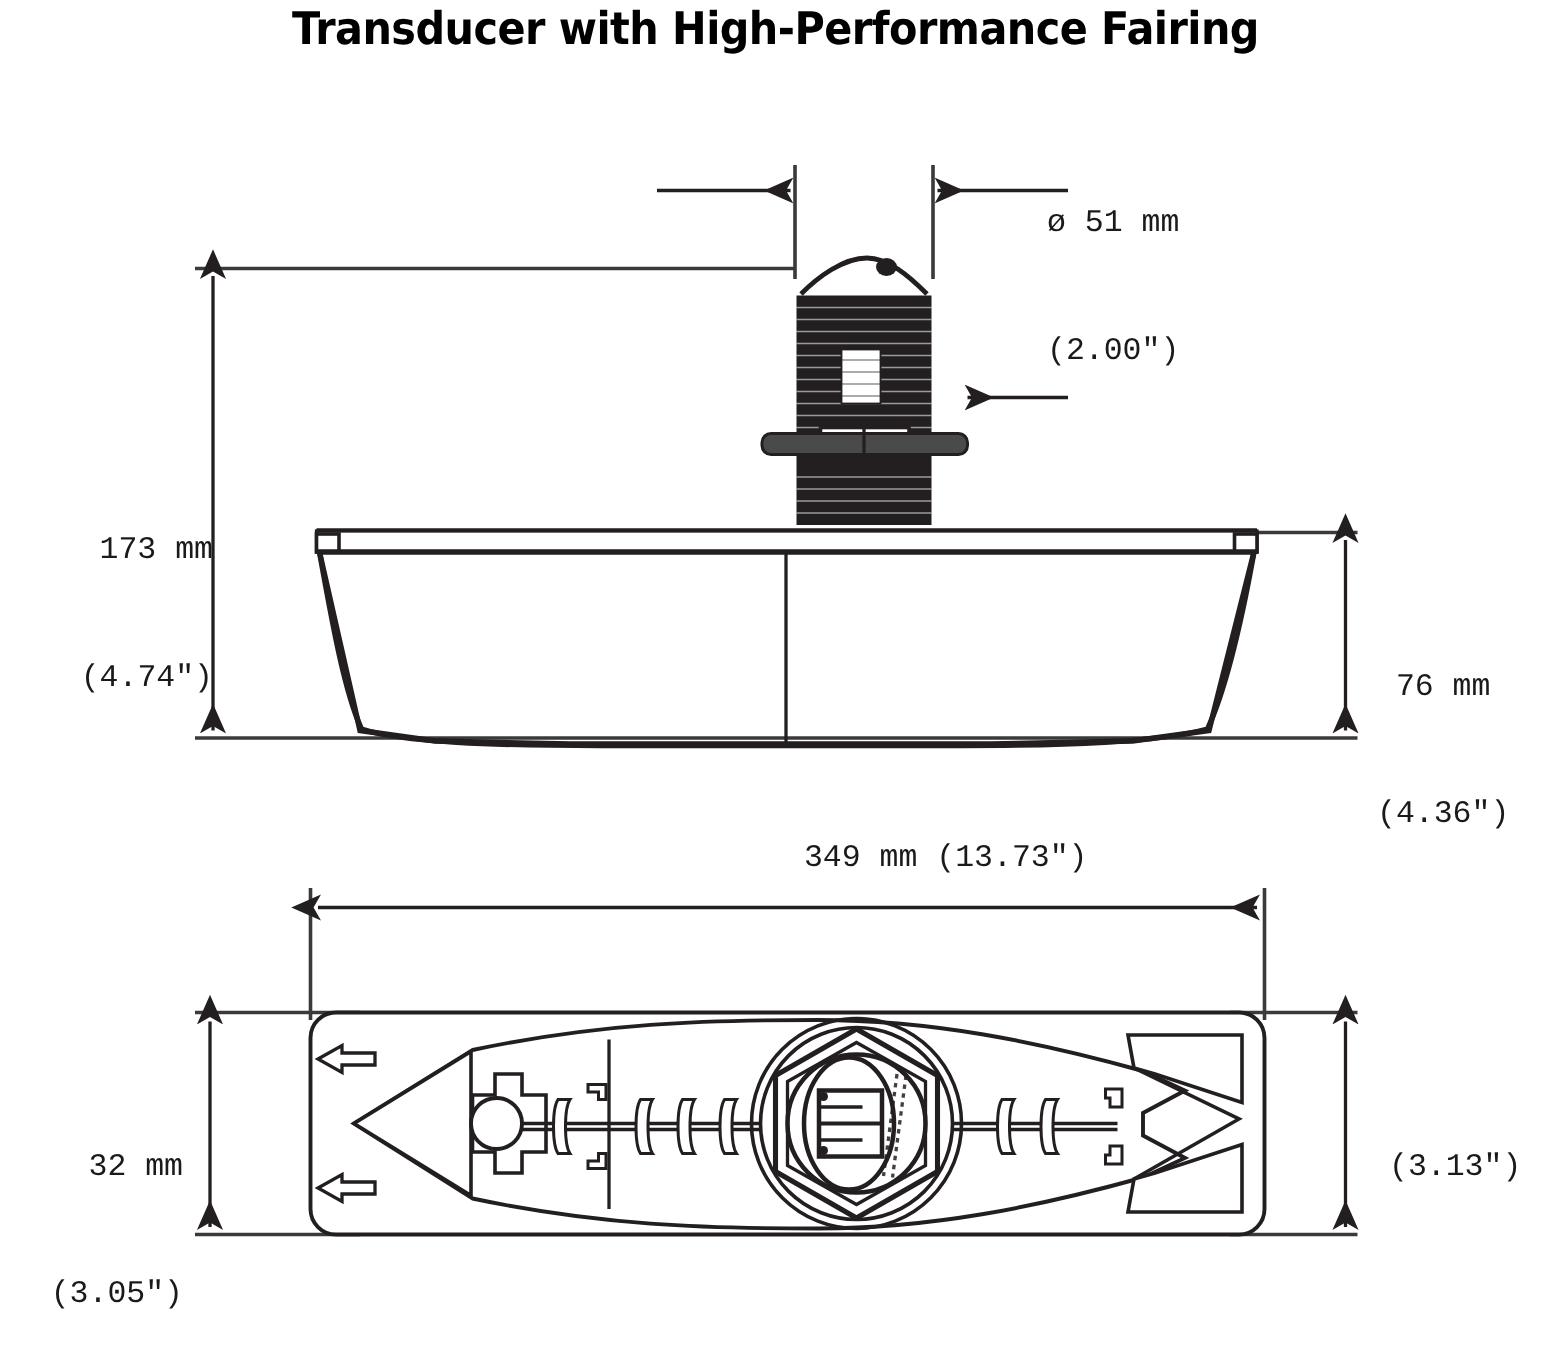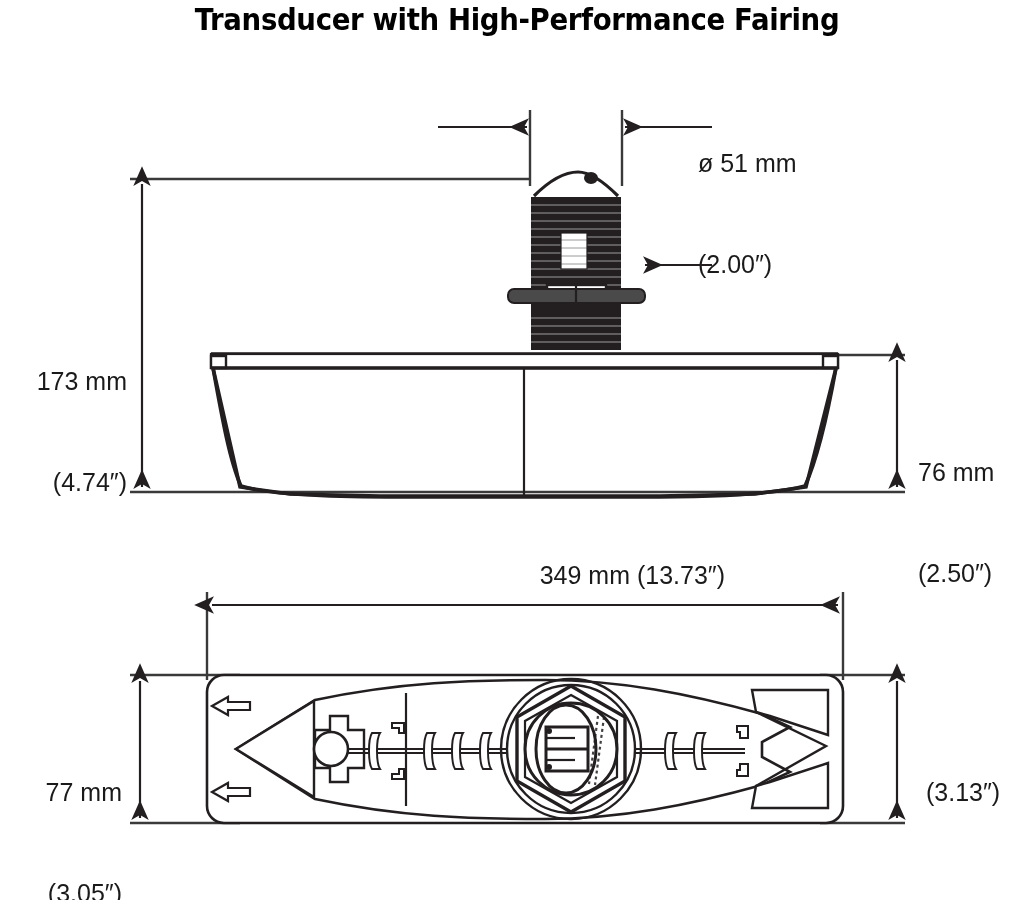--- a/index.html
+++ b/index.html
@@ -29,22 +29,22 @@
     font-family: "DejaVu Sans", sans-serif;
     font-size: 30px;
     font-weight: bold;
     letter-spacing: -0.4px;
     color: #000;
     transform: scaleX(0.92);
     transform-origin: center top;
   }
   .dim-label {
     position: absolute;
-    font-family: Liberation Sans, sans-serif;
-    font-size: 25px;
+    font-family: Liberation Mono, monospace;
+    font-size: 21px;
     color: #1a1a1a;
     line-height: 1.34;
     white-space: pre;
   }
   .dim-label.center { text-align: right; }
   .dim-label.right  { text-align: right; }
   .dim-label.left   { text-align: left; }
   svg { display: block; }
   .ln   { stroke: #231f20; fill: none; }
   .thin { stroke-width: 2.2; }
@@ -58,34 +58,34 @@
 <div id="figure">
 
   <div class="title">Transducer with High-Performance Fairing</div>
 
   <div class="dim-label left" style="left:698px; top:80px;">
     <div>ø 51 mm</div>
     <div>(2.00″)</div>
   </div>
 
 
-  <div class="dim-label right" style="left:1px; top:298px; width:126px;">
+  <div class="dim-label right" style="left:16px; top:298px; width:126px;">
     <div>173 mm</div>
     <div>(4.74″)</div>
   </div>
 
-  <div class="dim-label left" style="left:918px; top:389px;">
+  <div class="dim-label left" style="left:918px; top:389px;text-align:center;">
     <div>76 mm</div>
-    <div>(2.50″)</div>
+    <div>(4.36″)</div>
   </div>
 
   <div class="dim-label center" style="left:325px; top:559px; width:400px;">349 mm (13.73″)</div>
 
   <div class="dim-label right" style="left:0px; top:709px; width:122px;">
-    <div>77 mm</div>
+    <div>32 mm</div>
     <div>(3.05″)</div>
   </div>
 
   <div class="dim-label left" style="left:908px; top:709px;">
     <div style="margin-left:18px;">(3.13″)</div>
   </div>
 
   <svg width="1034" height="900" viewBox="0 0 1034 900" style="position:absolute; left:0; top:0;">
 
     <defs>

